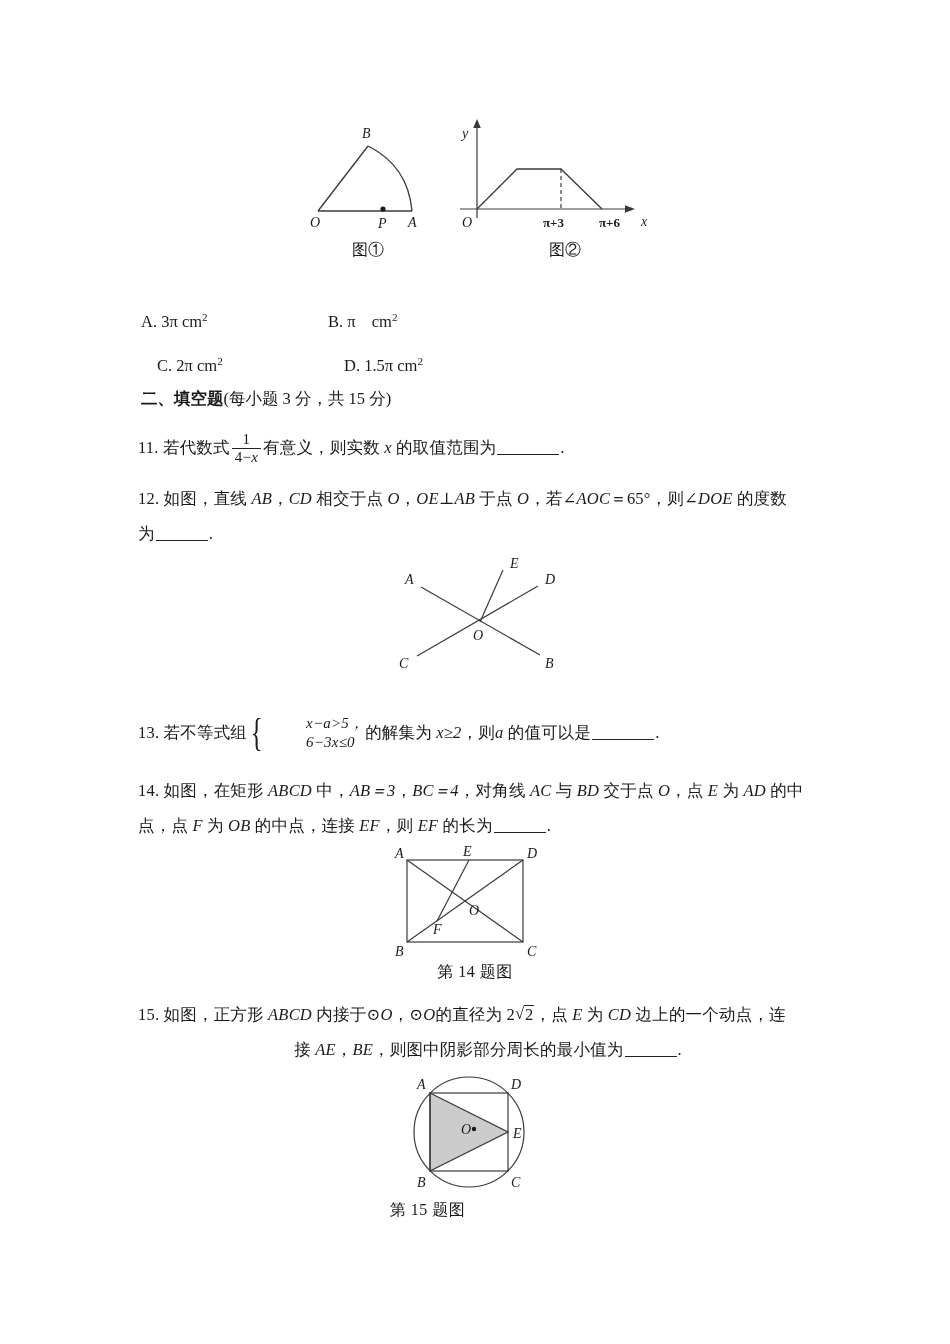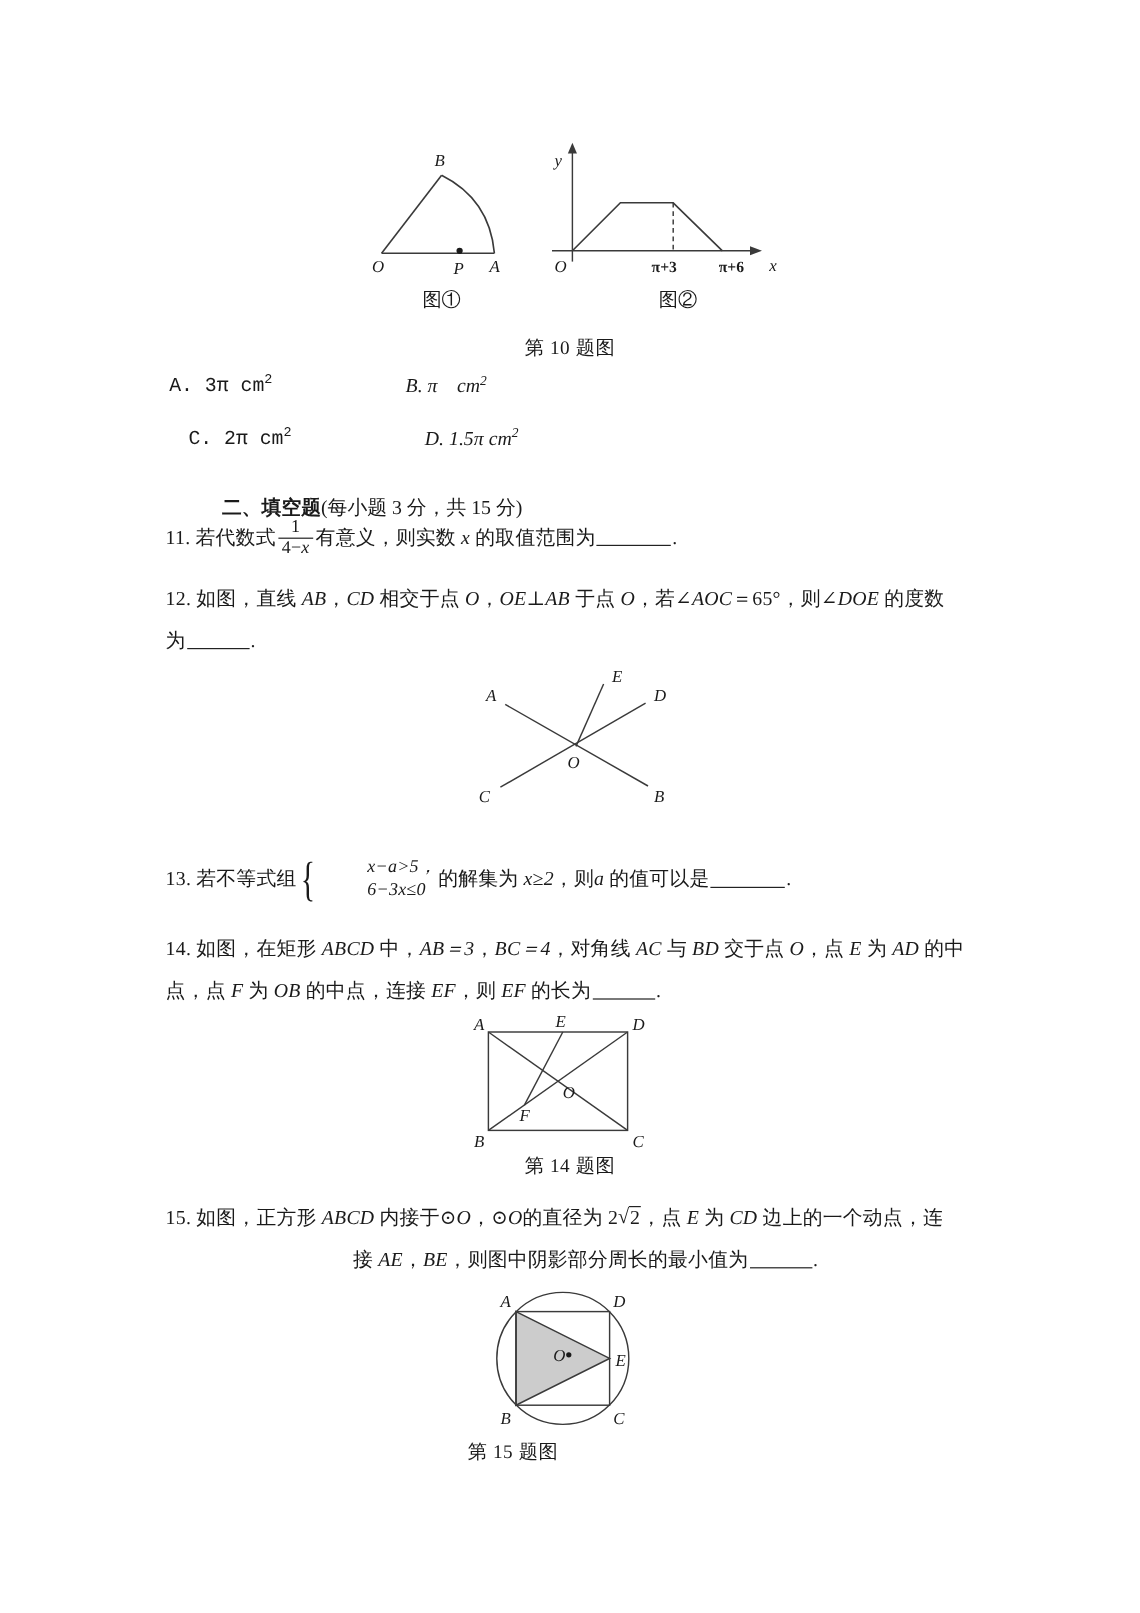--- a/index.html
+++ b/index.html
@@ -67,22 +67,22 @@
   .options {
     position: absolute;
     left: 138px;
     width: 690px;
   }
   .opt-row {
     position: relative;
     height: 34px;
     font-size: 16.5px;
   }
-  .opt-a { position: absolute; left: 3px; font-family: Liberation Mono, monospace; }
-  .opt-b { position: absolute; left: 200px; font-style: italic; }
+  .opt-a { position: absolute; left: 3px; }
+  .opt-b { position: absolute; left: 190px; }
 
   
   .section-head {
     font-size: 16.5px;
   }
   .section-head b {
     font-family: "DejaVu Sans", sans-serif;
     font-weight: 700;
     font-size: 16.5px;
   }
@@ -197,21 +197,20 @@
         <text class="lbl-up" x="144" y="119">π+6</text>
       </svg>
     </div>
 
     <div class="fig-label-row">
       <span style="left:368px;">图①</span>
       <span style="left:565px;">图②</span>
     </div>
   </div>
 
-  <div class="fig-caption" style="position:absolute; left:0; top:280px; width:950px;">第 10 题图</div>
 
   <div class="options" style="top:312px;">
     <div class="opt-row">
       <span class="opt-a">
         <span>A.</span>
         <span>3π</span>
         <span>cm</span><span class="sup">2</span>
       </span>
       <span class="opt-b">
         <span>B.</span>
@@ -226,21 +225,21 @@
         <span>cm</span><span class="sup">2</span>
       </span>
       <span class="opt-b">
         <span>D.</span>
         <span>1.5π</span>
         <span>cm</span><span class="sup">2</span>
       </span>
     </div>
   </div>
 
-  <div class="section-head" style="position:absolute; left:141px; top:412px;margin-left:44px;">
+  <div class="section-head" style="position:absolute; left:141px; top:388px;">
     <b>二、填空题</b><span>(每小题 3 分，共 15 分)</span>
   </div>
 
   <div class="q-line" style="position:absolute; left:138px; top:432px; width:700px;">
     <span>11.</span>
     <span>若代数式</span><span class="frac"><span class="num">1</span><span class="den"><span>4</span><span>−</span><span class="it">x</span></span></span><span>有意义，则实数</span>
     <span class="it">x</span>
     <span>的取值范围为</span><span class="blank"></span><span>.</span>
   </div>
 

